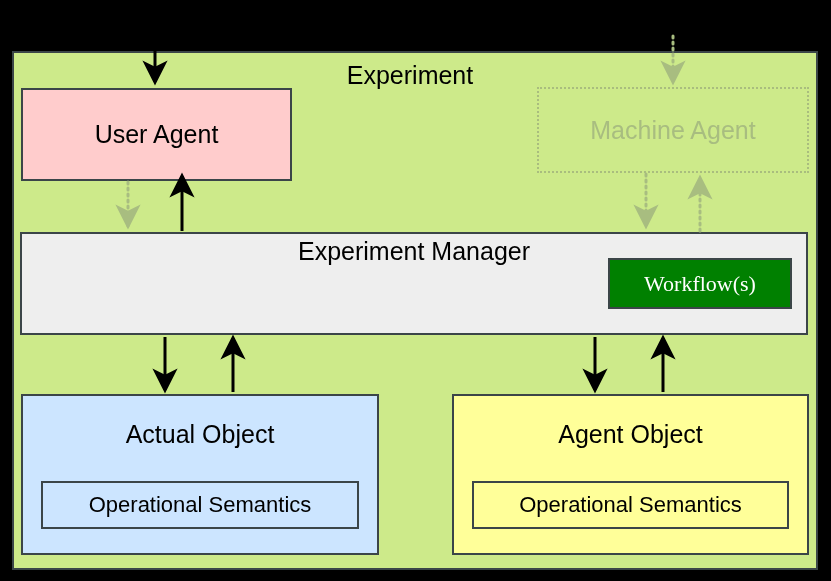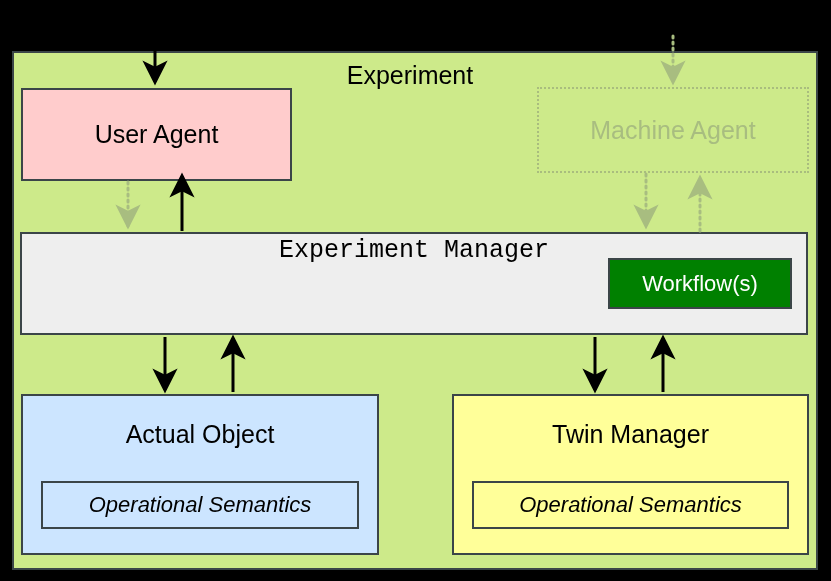--- a/index.html
+++ b/index.html
@@ -90,21 +90,20 @@
   }
 
   
   .experiment-manager {
     left: 20px;
     top: 232px;
     width: 788px;
     height: 103px;
     background: #eeeeee;
     justify-content: flex-start;
-    font-family: Liberation Mono, monospace;
   }
   .experiment-manager .node-label {
     font-size: 25px;
     line-height: 34px;
   }
 
   .workflow-badge {
     position: absolute;
     left: 608px;
     top: 258px;
@@ -112,20 +111,21 @@
     height: 51px;
     background: #008000;
     border: 2px solid #3b4548;
     box-sizing: border-box;
     display: flex;
     align-items: center;
     justify-content: center;
     color: #ffffff;
     font-size: 22px;
     white-space: nowrap;
+    font-family: Liberation Serif, serif;
   }
 
   
   .object-box {
     top: 394px;
     height: 161px;
     padding-top: 24px;
     justify-content: flex-start;
   }
   .object-box .node-label { font-size: 25px; }
@@ -148,21 +148,20 @@
     top: 85px;
     height: 48px;
     border: 2px solid #3b4548;
     box-sizing: border-box;
     display: flex;
     align-items: center;
     justify-content: center;
     font-size: 22px;
     color: #000000;
     white-space: nowrap;
-    font-style: italic;
   }
   .actual-object .semantics-box { background: #cce5ff; }
   .twin-object .semantics-box { background: #ffff99; }
 
   
   .arrow-layer {
     position: absolute;
     left: 0; top: 0;
     width: 831px;
     height: 581px;
@@ -192,21 +191,21 @@
   </div>
 
   <div class="workflow-badge">Workflow(s)</div>
 
   <div class="node object-box actual-object">
     <span class="node-label">Actual Object</span>
     <div class="semantics-box">Operational Semantics</div>
   </div>
 
   <div class="node object-box twin-object">
-    <span class="node-label">Twin Manager</span>
+    <span class="node-label">Agent Object</span>
     <div class="semantics-box">Operational Semantics</div>
   </div>
 
   <svg class="arrow-layer" width="831" height="581" viewBox="0 0 831 581">
     <defs>
       <marker id="head-solid" markerWidth="9" markerHeight="9" refX="7.2" refY="4.5" orient="auto" markerUnits="strokeWidth">
         <path d="M0,0.3 L8.4,4.5 L0,8.7 L2.1,4.5 Z" fill="#000000"></path>
       </marker>
       <marker id="head-faded" markerWidth="9" markerHeight="9" refX="7.2" refY="4.5" orient="auto" markerUnits="strokeWidth">
         <path d="M0,0.3 L8.4,4.5 L0,8.7 L2.1,4.5 Z" fill="#a8bd80"></path>

